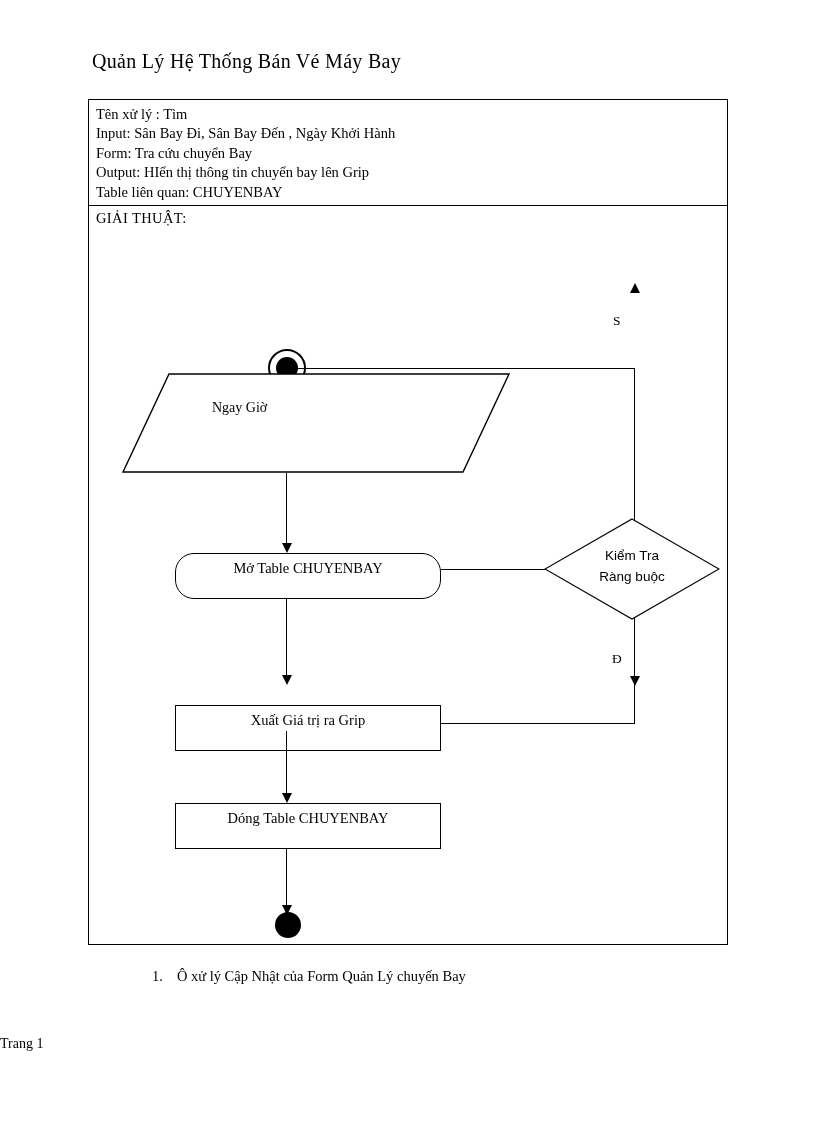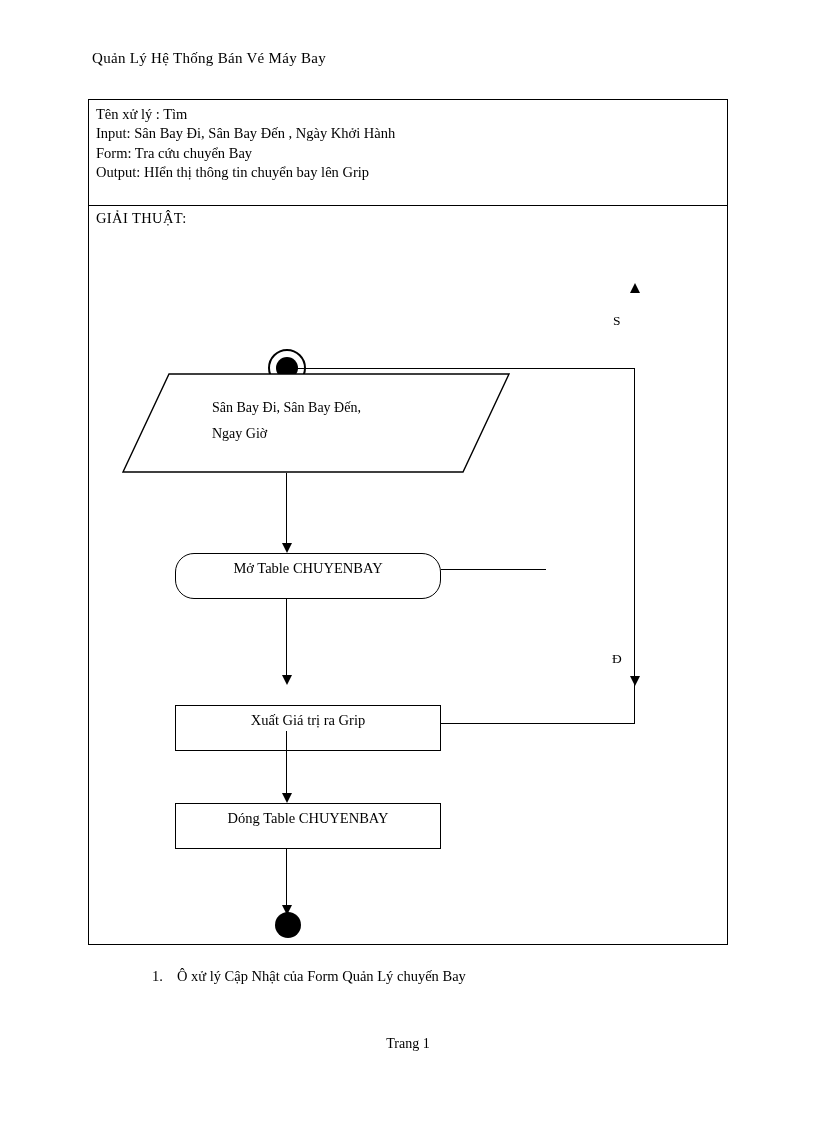--- a/index.html
+++ b/index.html
@@ -15,21 +15,21 @@
     color: #000000;
     overflow: hidden;
   }
 
   
   .page-title {
     position: absolute;
     left: 92px;
     top: 50px;
     font-family: "Liberation Serif", serif;
-    font-size: 15px;
+    font-size: 20px;
     letter-spacing: 0.3px;
     white-space: nowrap;
   }
 
   
   .frame {
     position: absolute;
     left: 88px;
     top: 99px;
     width: 640px;
@@ -214,37 +214,38 @@
     white-space: nowrap;
   }
   .caption-num { margin-right: 14px; }
 
   
   .footer {
     position: absolute;
     left: 0;
     top: 1036px;
     width: 816px;
-    text-align: center;
+    text-align: left;
     font-family: "Liberation Serif", serif;
     font-size: 14px;
   }
 </style>
 </head>
 <body>
 
 <div class="page-title">Quản Lý Hệ Thống Bán Vé Máy Bay</div>
 
 <div class="frame">
 
   <div class="info-block">
     <div class="info-line">Tên xử lý : Tìm</div>
     <div class="info-line">Input:  Sân Bay Đi, Sân Bay  Đến ,  Ngày Khởi Hành</div>
     <div class="info-line">Form:  Tra cứu chuyển Bay</div>
     <div class="info-line">Output:  HIển thị  thông tin  chuyển bay lên Grip</div>
+    <div class="info-line">Table liên  quan: CHUYENBAY</div>
   </div>
 
   <div class="algo-label">GIẢI THUẬT:</div>
 
   <div class="flow-canvas">
 
     <div class="start-node">
       <div class="start-ring"></div>
       <div class="start-disc"></div>
     </div>
@@ -255,34 +256,42 @@
     <div class="hline" style="left:197px; top:268px; width:349px;"></div>
     <div class="vline" style="left:545px; top:268px; height:356px;"></div>
     <div class="arrow-up" style="left:541px; top:183px;"></div>
     <div class="branch-label" style="left:524px; top:213px;">S</div>
 
     <div class="io-shape">
       <svg width="388" height="100" viewBox="0 0 388 100">
         <polygon points="47,1 387,1 341,99 1,99" fill="#ffffff" stroke="#000000" stroke-width="1.4"></polygon>
       </svg>
       <div class="io-text">
-        <div>Sân Bay Đi, Sân Bay Đến,</div>
         <div>Ngay Giờ</div>
       </div>
     </div>
 
     <div class="vline" style="left:197px; top:373px; height:70px;"></div>
     <div class="arrow-down" style="left:193px; top:443px;"></div>
 
     <div class="proc-box proc-1">
       <div class="proc-text">Mở Table CHUYENBAY</div>
     </div>
 
     <div class="hline" style="left:352px; top:469px; width:105px;"></div>
 
+    <div class="decision">
+      <svg width="176" height="102" viewBox="0 0 176 102">
+        <polygon points="88,1 175,51 88,101 1,51" fill="#ffffff" stroke="#000000" stroke-width="1.2"></polygon>
+      </svg>
+      <div class="decision-text">
+        <div>Kiểm Tra</div>
+        <div>Ràng buộc</div>
+      </div>
+    </div>
 
     <div class="vline" style="left:545px; top:520px; height:102px;"></div>
     <div class="arrow-down" style="left:541px; top:576px;"></div>
     <div class="branch-label" style="left:523px; top:551px;">Đ</div>
 
     <div class="vline" style="left:197px; top:499px; height:76px;"></div>
     <div class="arrow-down" style="left:193px; top:575px;"></div>
 
     <div class="proc-box proc-2">
       <div class="proc-text">Xuất Giá trị ra Grip</div>

